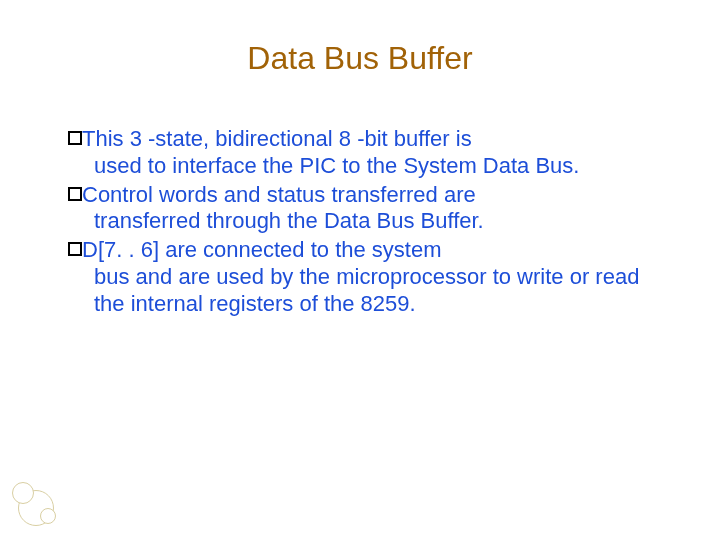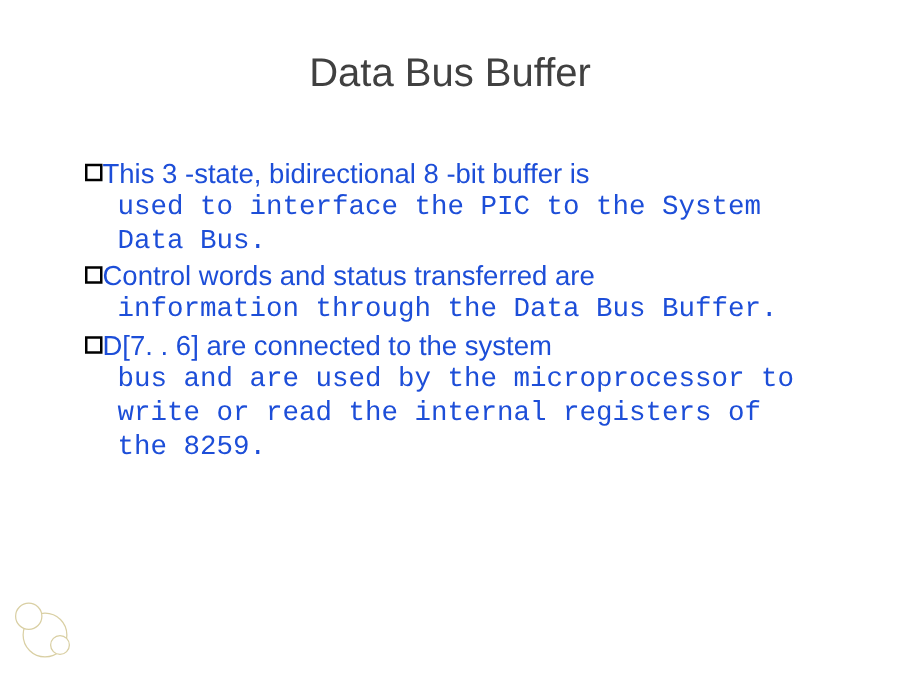--- a/index.html
+++ b/index.html
@@ -20,21 +20,21 @@
     box-sizing: border-box;
   }
   .title {
     position: absolute;
     top: 40px;
     left: 0;
     width: 100%;
     text-align: center;
     font-size: 32px;
     font-weight: 400;
-    color: #404040;
+    color: #a16207;
   }
   .body {
     position: absolute;
     top: 126px;
     left: 68px;
     right: 70px;
     font-size: 22px;
     line-height: 1.22;
     color: #1d4ed8;
   }
@@ -50,21 +50,20 @@
     vertical-align: baseline;
     position: relative;
     top: -1px;
     margin-right: 0px;
   }
   .bullet-text-first {
     
   }
   .bullet-cont {
     padding-left: 26px;
-    font-family: Liberation Mono, monospace;
   }
   .corner-deco {
     position: absolute;
     left: 12px;
     bottom: 12px;
     width: 46px;
     height: 46px;
   }
   .corner-deco .ring {
     position: absolute;
@@ -105,21 +104,21 @@
 
   <div class="body">
 
     <div class="bullet">
       <span class="bullet-marker"></span><span class="bullet-text-first">This 3 -state, bidirectional 8 -bit buffer is</span>
       <div class="bullet-cont">used to interface the PIC to the System Data Bus.</div>
     </div>
 
     <div class="bullet">
       <span class="bullet-marker"></span><span class="bullet-text-first">Control words and status transferred are</span>
-      <div class="bullet-cont">information through the Data Bus Buffer.</div>
+      <div class="bullet-cont">transferred through the Data Bus Buffer.</div>
     </div>
 
     <div class="bullet">
       <span class="bullet-marker"></span><span class="bullet-text-first">D[7. . 6]    are connected to the system</span>
       <div class="bullet-cont">bus and are used by the microprocessor to write or read the internal registers of the 8259.</div>
     </div>
 
   </div>
 
   <div class="corner-deco">

